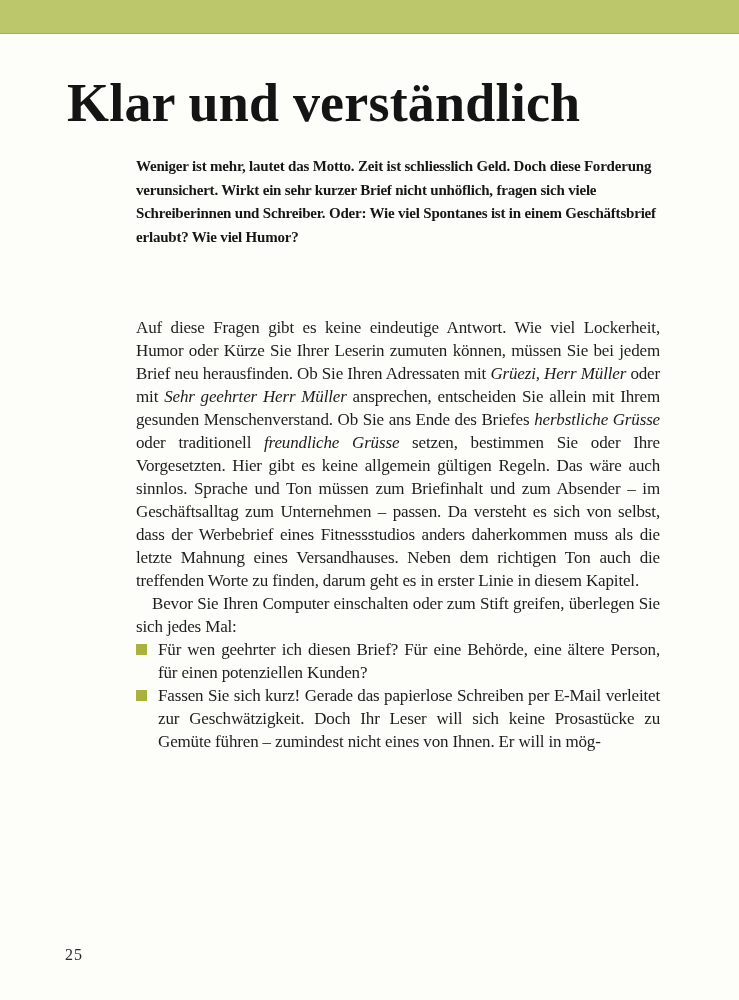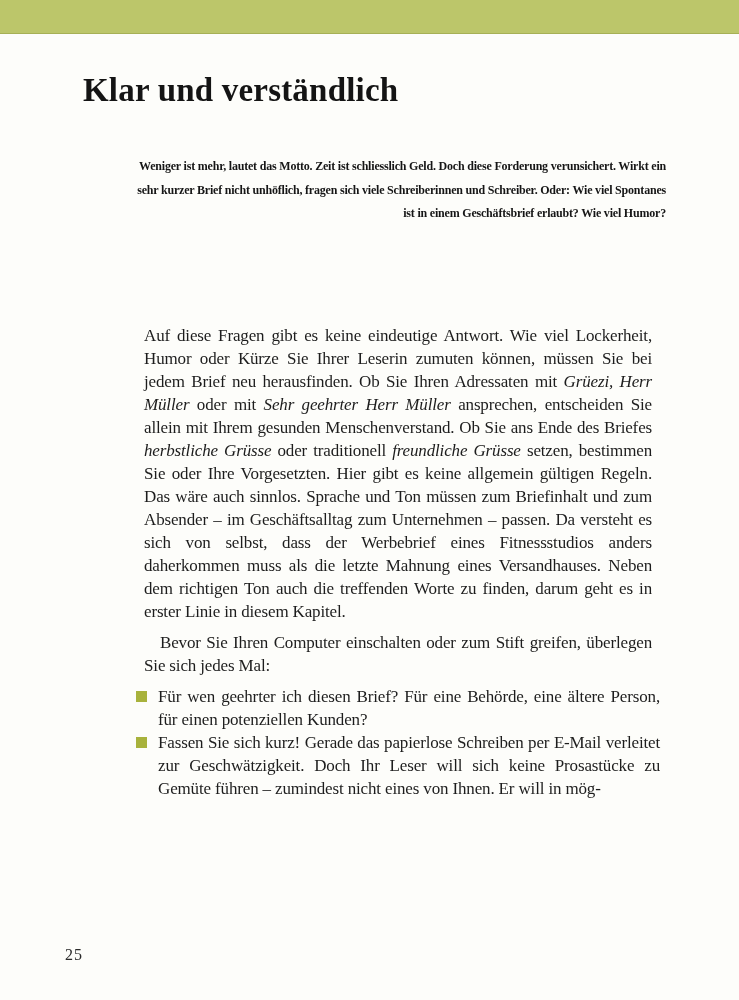--- a/index.html
+++ b/index.html
@@ -15,52 +15,52 @@
   .topbar {
     position: absolute;
     top: 0; left: 0;
     width: 739px;
     height: 33px;
     background: #bcc66a;
     border-bottom: 1px solid #a6b056;
   }
   .title {
     position: absolute;
-    left: 83px;
+    left: 67px;
     top: 72px;
     margin: 0;
-    font-size: 33px;
+    font-size: 54px;
     font-weight: bold;
     letter-spacing: 0.2px;
     color: #141414;
     white-space: nowrap;
   }
   .intro {
     position: absolute;
     left: 136px;
     top: 155px;
     width: 530px;
     margin: 0;
-    font-size: 12px;
+    font-size: 15px;
     font-weight: bold;
     line-height: 23.5px;
     letter-spacing: -0.2px;
-    text-align: right;
+    text-align: left;
     color: #161616;
   }
   .main {
     position: absolute;
     left: 136px;
     top: 316px;
     width: 524px;
     font-size: 17px;
     line-height: 23px;
     letter-spacing: -0.15px;
   }
-  .para { margin: 8px; text-align: justify; }
+  .para { margin: 0; text-align: justify; }
   .para.indent-first { text-indent: 16px; }
   .para.gap-above { margin-top: 20px; }
   .bullet {
     position: relative;
     margin: 0;
     padding-left: 22px;
     text-align: justify;
   }
   .bullet-square {
     position: absolute;

